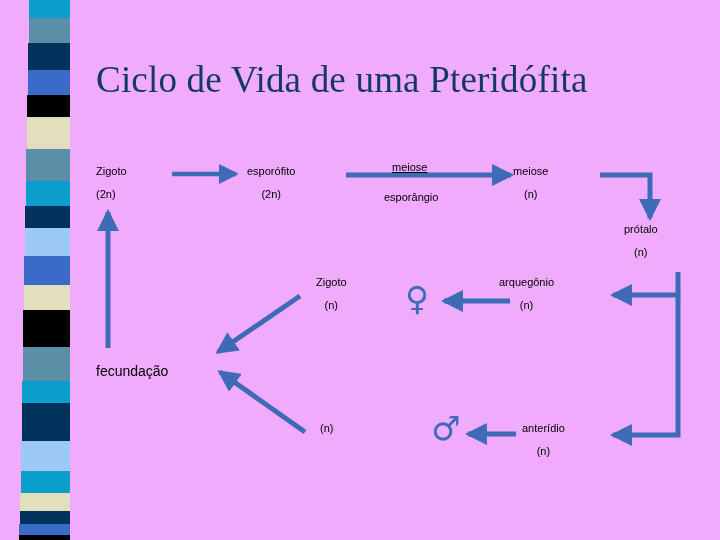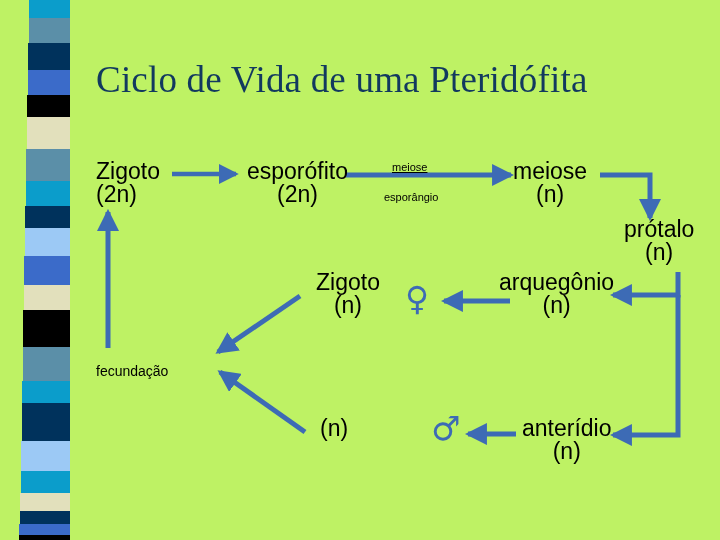--- a/index.html
+++ b/index.html
@@ -40,21 +40,21 @@
     line-height: 44px;
     color: #12395F;
     letter-spacing: 0.2px;
     white-space: nowrap;
   }
 
   
   .node {
     position: absolute;
     color: #000000;
-    font-size: 23px;
+    font-size: 11px;
     line-height: 23px;
     white-space: nowrap;
   }
   .node .ploidy {
     display: block;
     text-align: center;
   }
   .node-label-only {
     position: absolute;
     color: #000000;
@@ -86,21 +86,21 @@
     left: 0;
     top: 0;
     width: 720px;
     height: 540px;
     pointer-events: none;
   }
 </style>
 </head>
 <body>
 
-<div id="slide" style="background: #bef264;">
+<div id="slide" style="background: #f0abfc;">
 
   <div id="stripe-bar">
       <div class="stripe" style="background: rgb(11, 157, 203); top: 0px; height: 18px; left: 29px; width: 41px;"></div>
       <div class="stripe" style="background: rgb(91, 143, 168); top: 18px; height: 25px; left: 29px; width: 41px;"></div>
       <div class="stripe" style="background: rgb(0, 50, 92); top: 43px; height: 27px; left: 28px; width: 42px;"></div>
       <div class="stripe" style="background: rgb(59, 107, 201); top: 70px; height: 25px; left: 28px; width: 42px;"></div>
       <div class="stripe" style="background: rgb(0, 0, 0); top: 95px; height: 22px; left: 27px; width: 43px;"></div>
       <div class="stripe" style="background: rgb(226, 224, 188); top: 117px; height: 32px; left: 27px; width: 43px;"></div>
       <div class="stripe" style="background: rgb(91, 143, 168); top: 149px; height: 32px; left: 26px; width: 44px;"></div>
       <div class="stripe" style="background: rgb(11, 157, 203); top: 181px; height: 25px; left: 26px; width: 44px;"></div>

